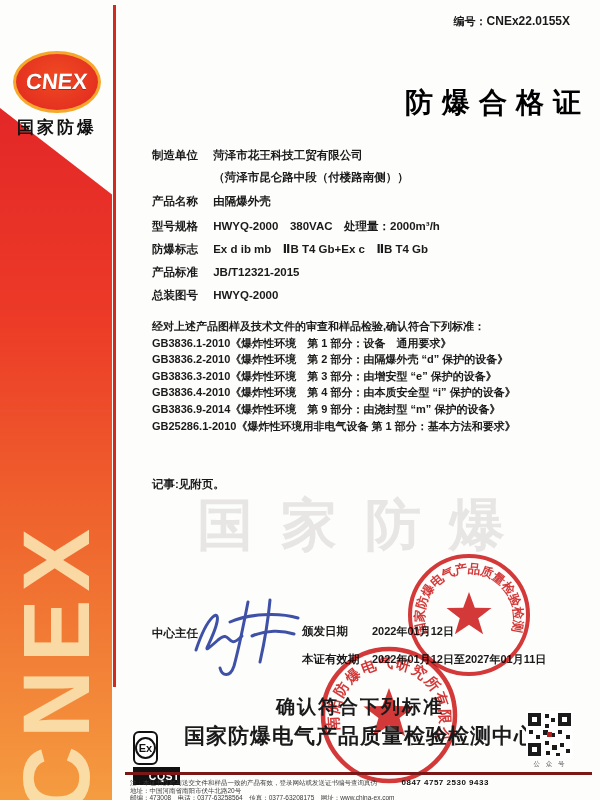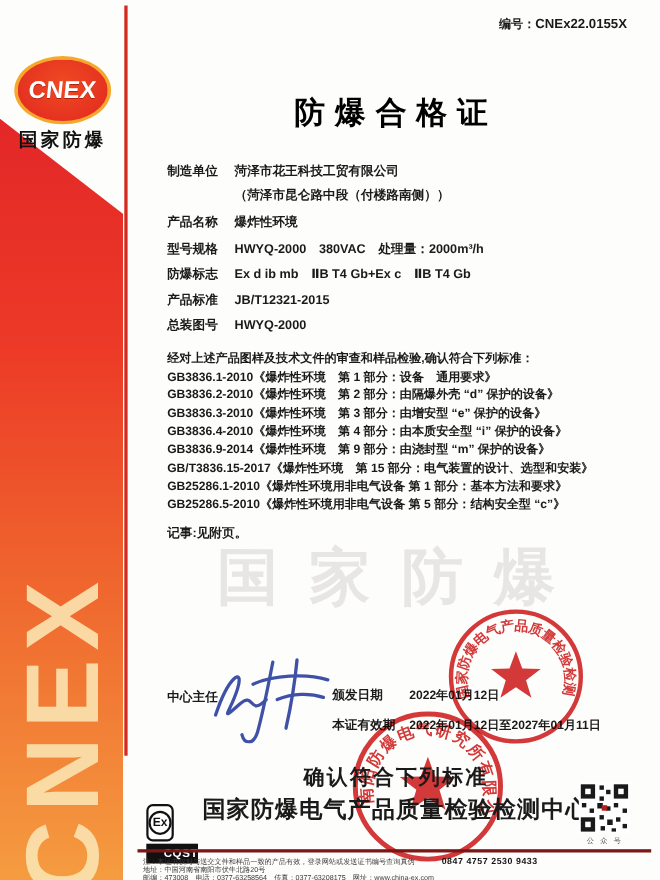--- a/index.html
+++ b/index.html
@@ -36,21 +36,21 @@
   }
   .logo-caption {
     left:6px; top:116px; width:102px; text-align:center;
     font-size:17px; font-weight:bold; letter-spacing:3px; color:#111;
   }
 
   
   .cert-no { top:14px; right:30px; font-size:11px; font-weight:bold; }
   .cert-no .val { font-weight:bold; font-size:12px; }
   .title {
-    left:130px; right:10px; top:84px; text-align:center;
+    left:130px; right:10px; top:84px; text-align:right;
     font-size:28px; font-weight:bold; letter-spacing:9px; color:#000;
   }
 
   
   .field { left:152px; font-size:11.5px; font-weight:bold; white-space:nowrap; }
   .field .lbl { display:inline-block; width:58px; }
   .field .val { display:inline-block; }
 
   
   .standards { left:152px; top:318px; font-size:11px; font-weight:bold; line-height:16.6px; white-space:nowrap; }
@@ -118,21 +118,21 @@
 <div class="abs field" style="top:148px">
   <span class="lbl">制造单位</span>
   <span class="val">菏泽市花王科技工贸有限公司</span>
 </div>
 <div class="abs field" style="top:170px">
   <span class="lbl"></span>
   <span class="val">（菏泽市昆仑路中段（付楼路南侧））</span>
 </div>
 <div class="abs field" style="top:194px">
   <span class="lbl">产品名称</span>
-  <span class="val">爆炸性环境</span>
+  <span class="val">由隔爆外壳</span>
 </div>
 <div class="abs field" style="top:219px">
   <span class="lbl">型号规格</span>
   <span class="val">HWYQ-2000　380VAC　处理量：2000m³/h</span>
 </div>
 <div class="abs field" style="top:242px">
   <span class="lbl">防爆标志</span>
   <span class="val">Ex d ib mb　ⅡB T4 Gb+Ex c　ⅡB T4 Gb</span>
 </div>
 <div class="abs field" style="top:265px">
@@ -144,23 +144,21 @@
   <span class="val">HWYQ-2000</span>
 </div>
 
 <div class="abs standards">
   <div>经对上述产品图样及技术文件的审查和样品检验,确认符合下列标准：</div>
   <div>GB3836.1-2010《爆炸性环境　第 1 部分：设备　通用要求》</div>
   <div>GB3836.2-2010《爆炸性环境　第 2 部分：由隔爆外壳 “d” 保护的设备》</div>
   <div>GB3836.3-2010《爆炸性环境　第 3 部分：由增安型 “e” 保护的设备》</div>
   <div>GB3836.4-2010《爆炸性环境　第 4 部分：由本质安全型 “i” 保护的设备》</div>
   <div>GB3836.9-2014《爆炸性环境　第 9 部分：由浇封型 “m” 保护的设备》</div>
-  <div>GB/T3836.15-2017《爆炸性环境　第 15 部分：电气装置的设计、选型和安装》</div>
   <div>GB25286.1-2010《爆炸性环境用非电气设备 第 1 部分：基本方法和要求》</div>
-  <div>GB25286.5-2010《爆炸性环境用非电气设备 第 5 部分：结构安全型 “c”》</div>
 </div>
 
 <div class="abs notes">记事:见附页。</div>
 
 <div class="abs watermark">国家防爆</div>
 
 <div class="abs signoff-lbl" style="left:152px; top:626px;">中心主任</div>
 <svg class="abs sig-svg" width="140" height="84" viewBox="0 0 140 84">
   <g fill="none" stroke="#2b3f9e" stroke-width="3" stroke-linecap="round" opacity="0.9">
     <path d="M14,58 C26,22 40,14 34,34 C28,54 16,66 36,48 C50,36 44,60 60,44"></path>

